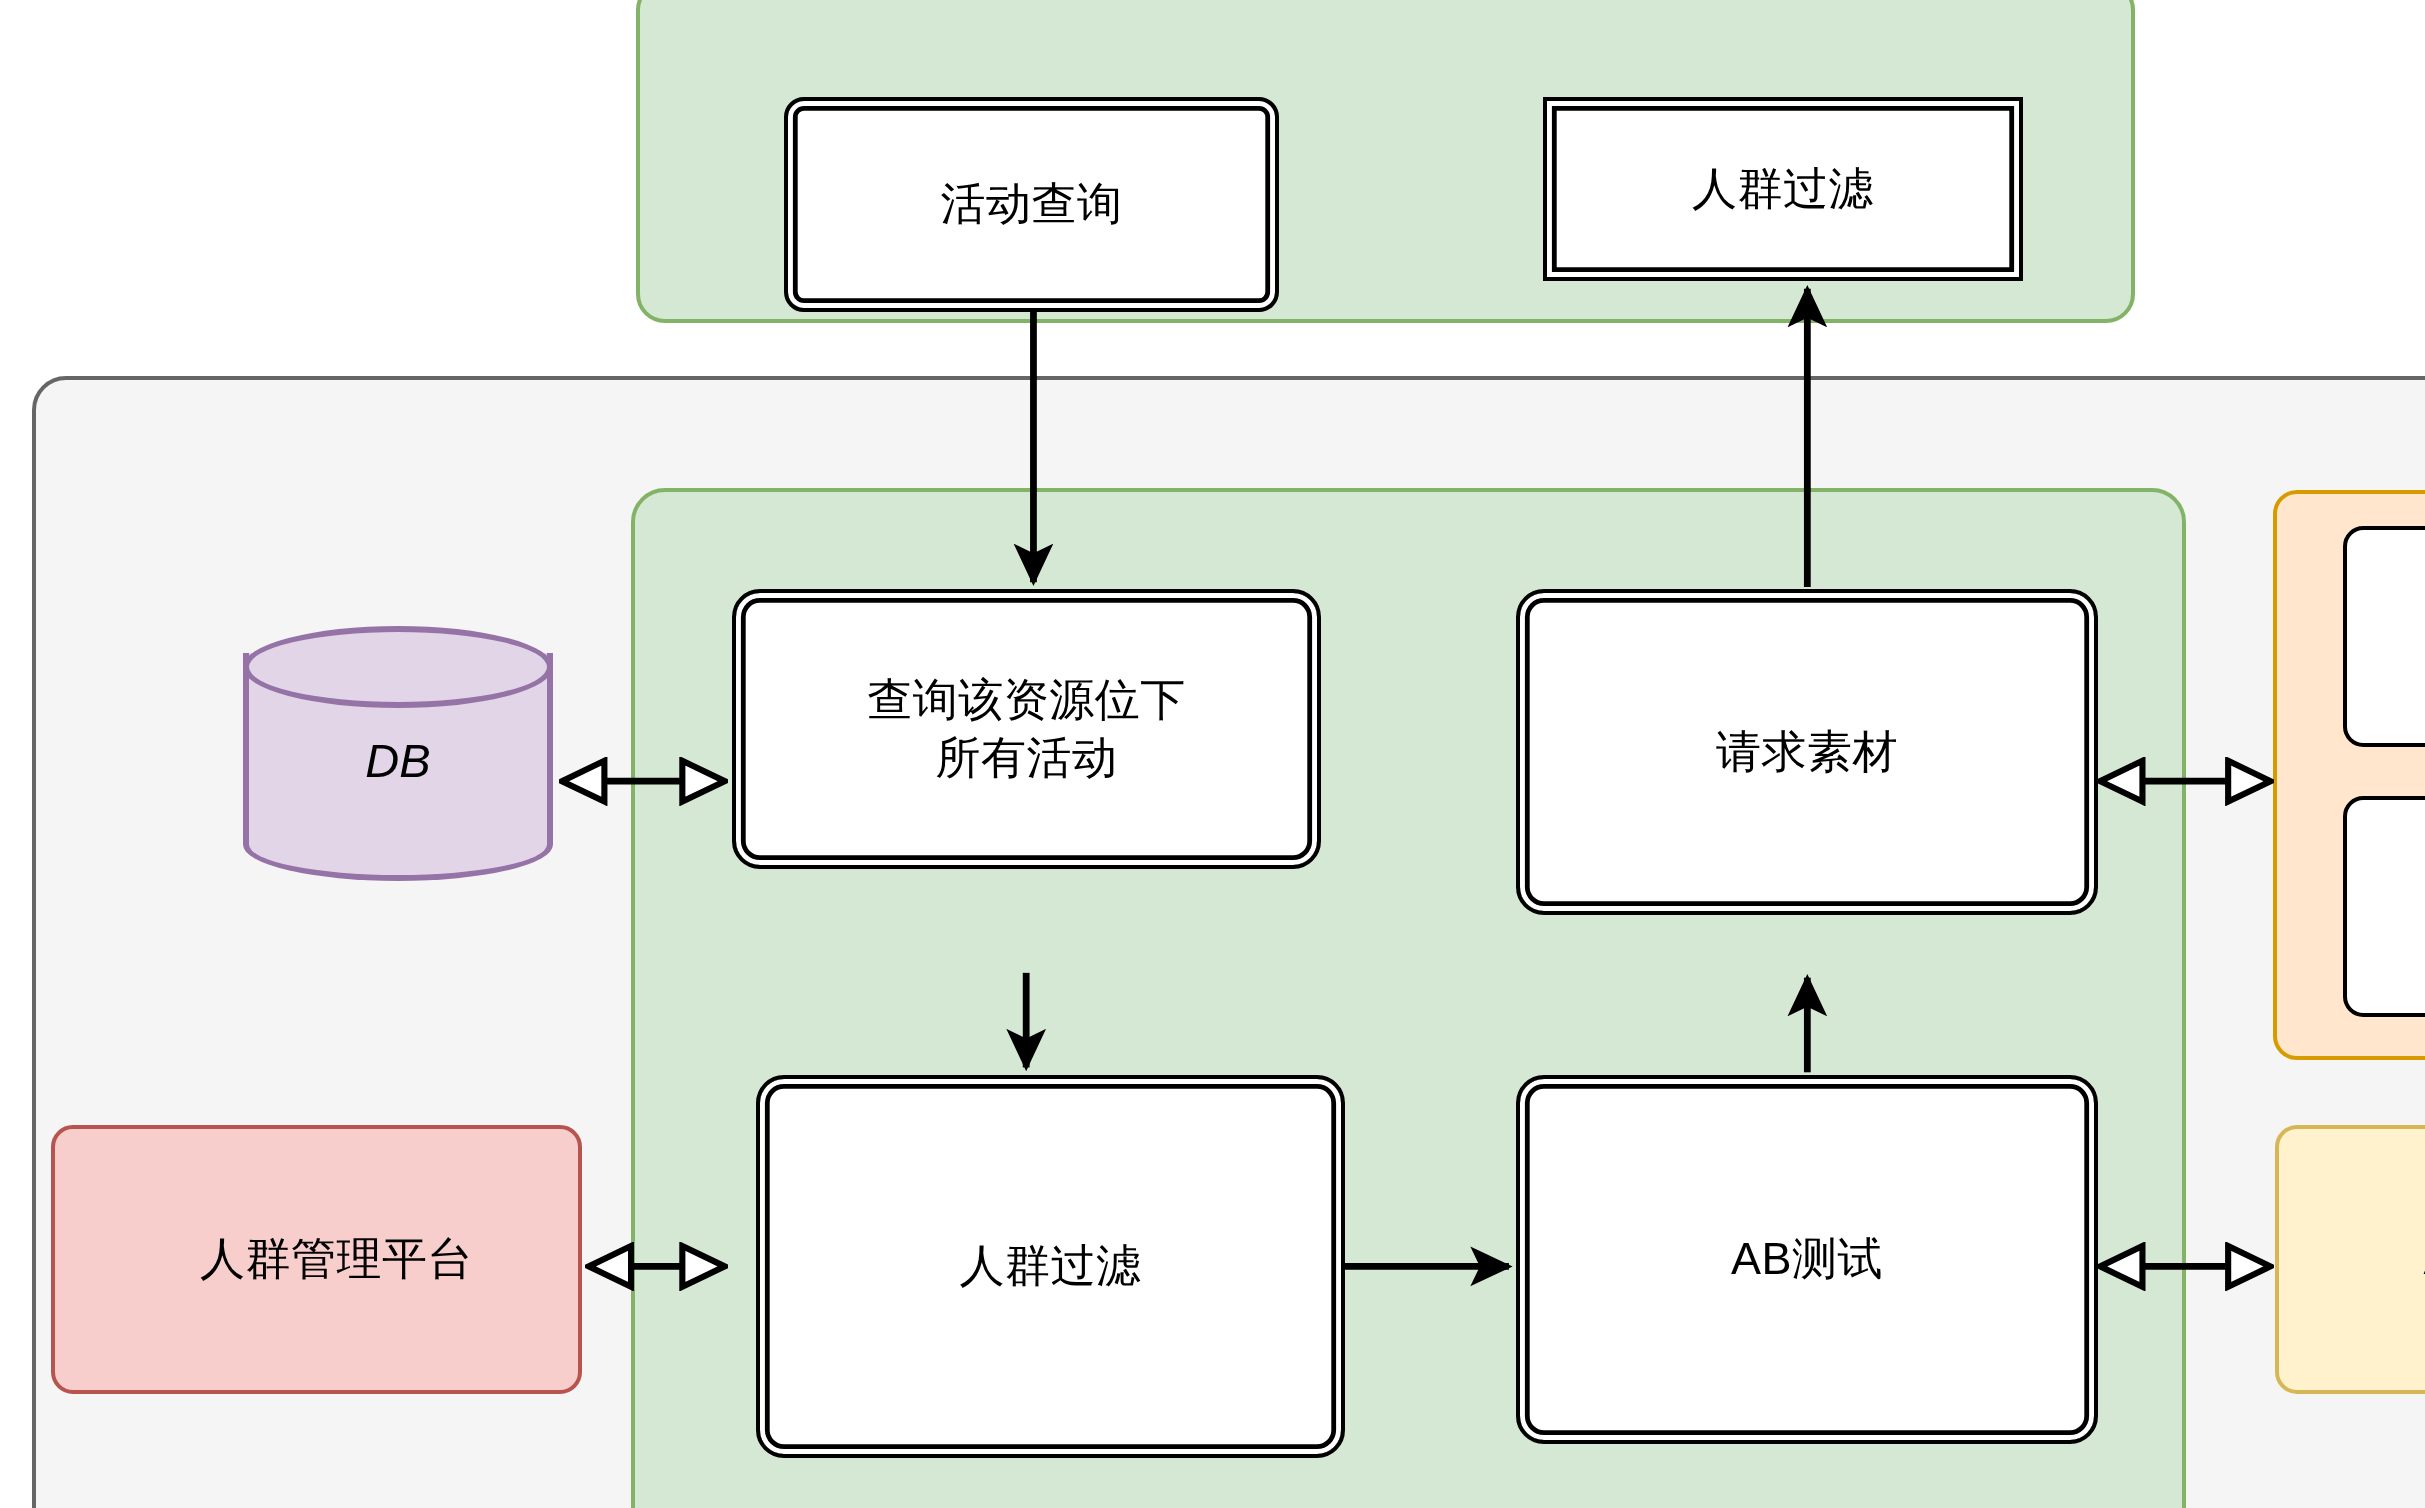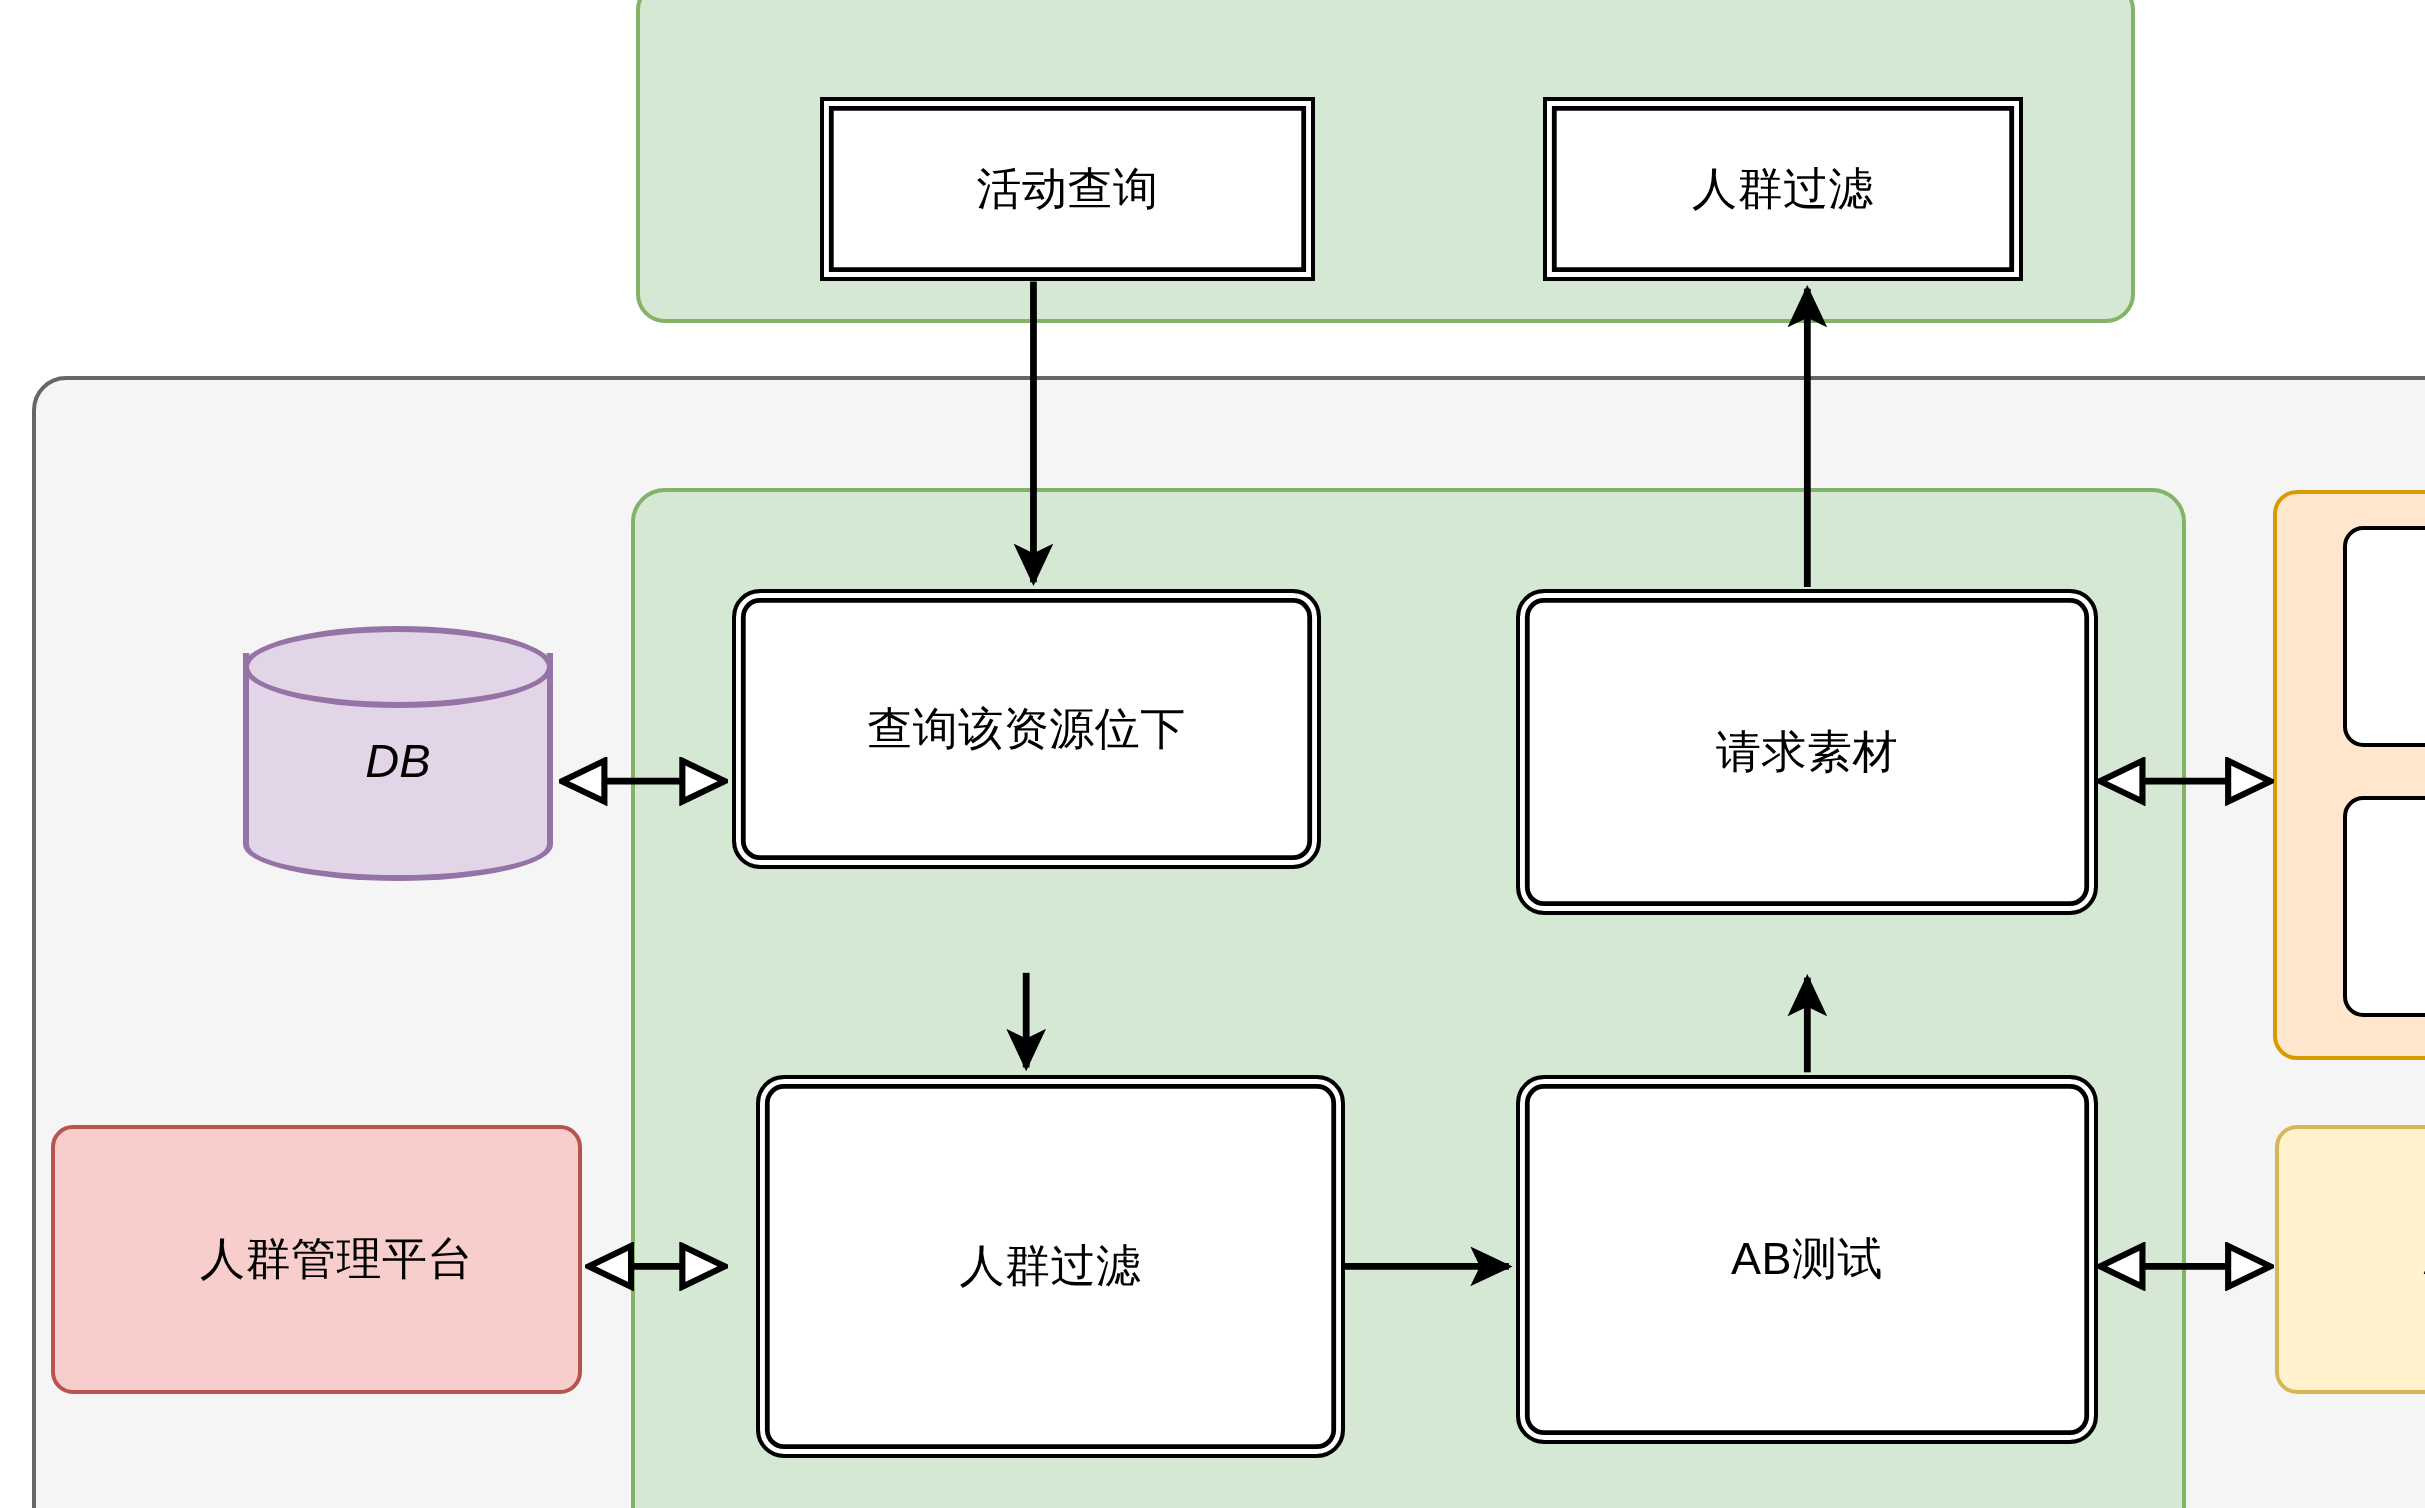--- a/index.html
+++ b/index.html
@@ -48,21 +48,21 @@
     box-shadow:inset 0 0 0 4.9px #ffffff, inset 0 0 0 9.7px #000000;
   }
   
   .node-round{
     background:#ffffff;border:4.9px solid #000000;border-radius:20.4px;
   }
   .node-fill{
     border-width:4.4px;border-style:solid;border-radius:22px;padding-left:40px;
   }
 
-  .n-huodongchaxun{left:820px;top:97px;width:495px;height:184px;}
+  .n-huodongchaxun{left:784px;top:97px;width:495px;height:215px;border-radius:20px;}
   .n-huodongzhanshi{left:1543px;top:97px;width:480px;height:184px;}
 
   .n-chaxun{left:732px;top:589px;width:589px;height:280px;}
   .n-qingqiu{left:1516px;top:589px;width:582px;height:326px;}
   .n-renqunguolv{left:756px;top:1075px;width:589px;height:383px;}
   .n-abceshi{left:1516px;top:1075px;width:582px;height:369px;text-align:right;}
 
   .n-luban{left:2343px;top:526px;width:369px;height:221px;}
   .n-mahe{left:2343px;top:796px;width:369px;height:221px;}
 
@@ -149,20 +149,21 @@
 
   <div class="db-wrap">
     <div class="db-body"></div>
     <div class="db-top"></div>
     <div class="db-label">DB</div>
   </div>
 
   <div class="node node-doubleround n-chaxun">
     <div>
       <div>查询该资源位下</div>
+      <div>所有活动</div>
     </div>
   </div>
 
   <div class="node node-doubleround n-qingqiu">
     <span>请求素材</span>
   </div>
 
   <div class="node node-doubleround n-renqunguolv">
     <span>人群过滤</span>
   </div>

